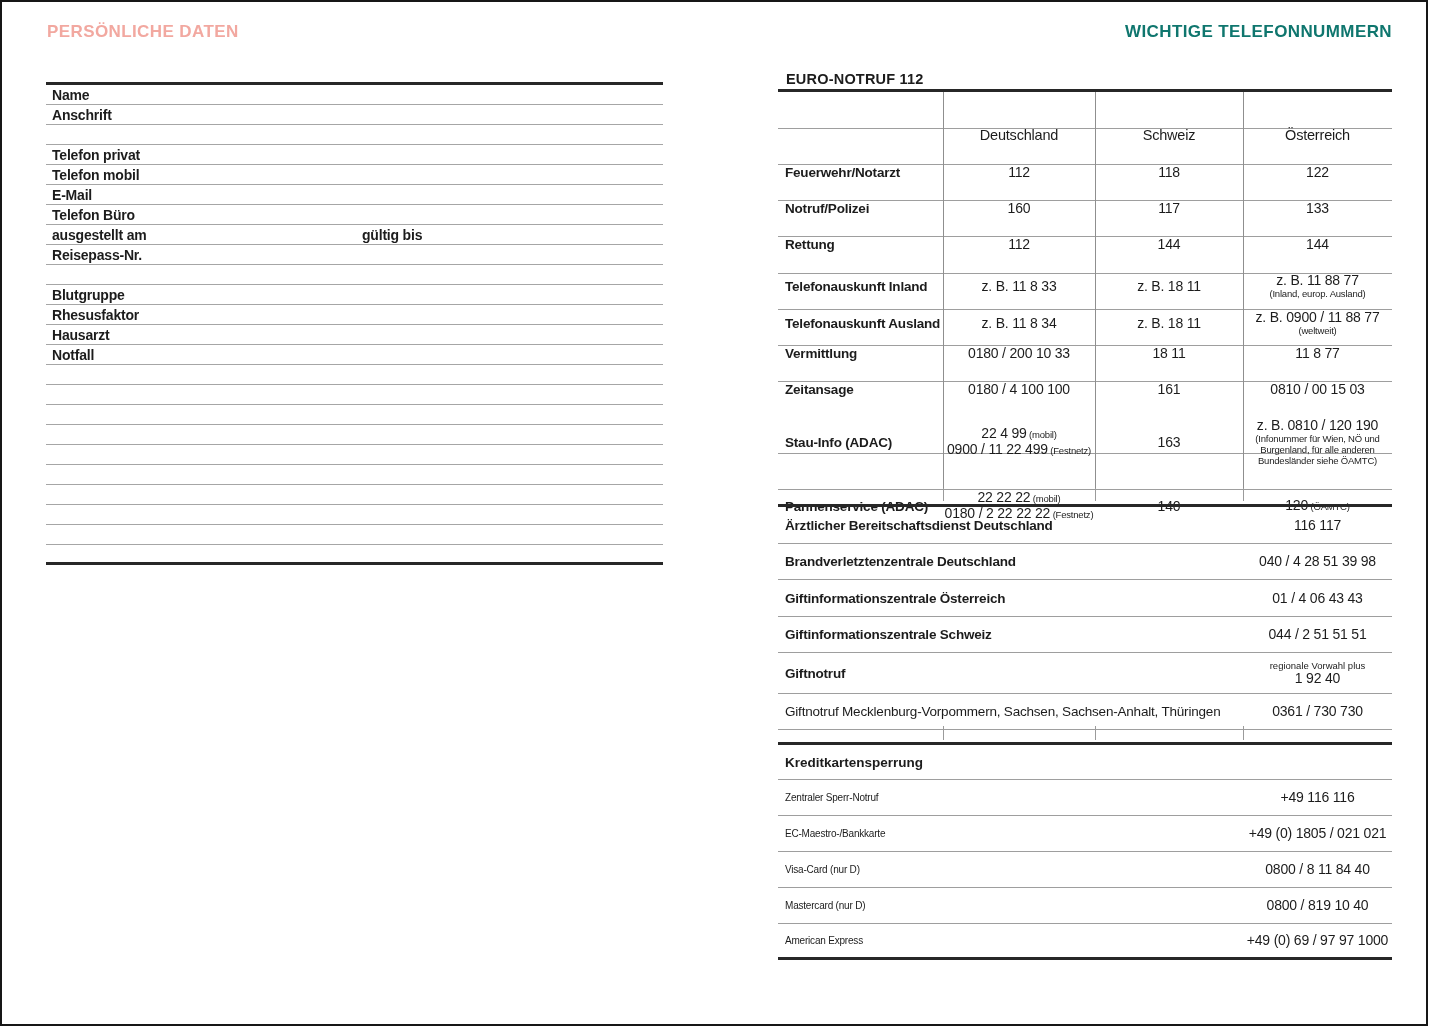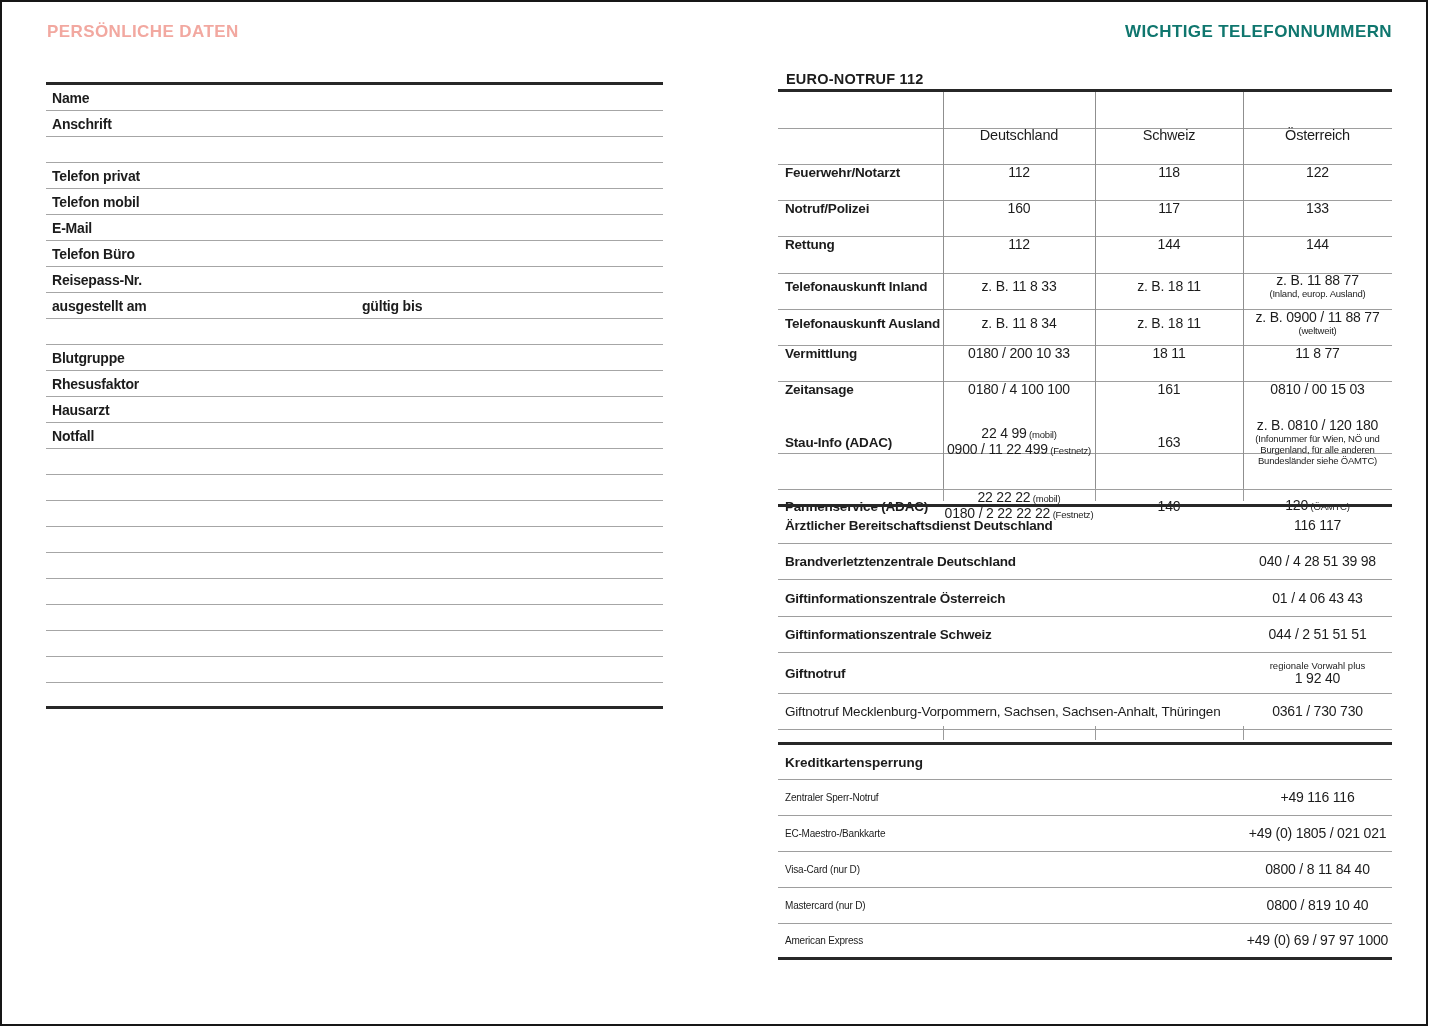--- a/index.html
+++ b/index.html
@@ -6,21 +6,21 @@
   body{position:relative;width:1440px;height:1026px;overflow:hidden;
        font-family:"Liberation Sans","DejaVu Sans",sans-serif;color:#1c1c1c;}
   .sheet{position:absolute;left:0;top:0;width:1428px;height:1026px;
          border:2px solid #161616;box-sizing:border-box;}
   .page-title{position:absolute;top:22px;font-size:17px;font-weight:bold;
               letter-spacing:.4px;margin:0;}
   
   .page-left{position:absolute;left:46px;top:0;width:617px;height:1026px;}
   #left-title{left:1px;}
   #left-form{position:absolute;top:82px;left:0;right:0;border-top:3px solid #272727;}
-  .frow{height:26px;box-sizing:border-box;border-bottom:1px solid #a6a6a6;
+  .frow{height:20px;box-sizing:border-box;border-bottom:1px solid #a6a6a6;
         display:flex;align-items:center;position:relative;}
   .frow:last-child{border-bottom:3px solid #272727;}
   .flabel{font-weight:bold;font-size:14px;padding-left:6px;letter-spacing:-.2px;}
   .flabel2{position:absolute;left:316px;font-weight:bold;font-size:14px;letter-spacing:-.2px;}
   
   .page-right{position:absolute;left:778px;top:0;width:614px;height:1026px;}
   #right-title{right:0;text-align:right;}
   .table-title{position:absolute;top:63px;left:0;font-size:14.5px;font-weight:bold;
                letter-spacing:.2px;margin:8px;}
   #etable{position:absolute;top:89px;left:0;width:614px;
@@ -75,25 +75,25 @@
       <div class="frow">
         <span class="flabel">Telefon mobil</span>
       </div>
       <div class="frow">
         <span class="flabel">E-Mail</span>
       </div>
       <div class="frow">
         <span class="flabel">Telefon Büro</span>
       </div>
       <div class="frow">
-        <span class="flabel">Reisepass-Nr.</span>
-      </div>
-      <div class="frow">
         <span class="flabel">ausgestellt am</span>
         <span class="flabel2">gültig bis</span>
+      </div>
+      <div class="frow">
+        <span class="flabel">Reisepass-Nr.</span>
       </div>
       <div class="frow"></div>
       <div class="frow">
         <span class="flabel">Blutgruppe</span>
       </div>
       <div class="frow">
         <span class="flabel">Rhesusfaktor</span>
       </div>
       <div class="frow">
         <span class="flabel">Hausarzt</span>
@@ -213,21 +213,21 @@
       <div class="trow" style="height: 72px;">
         <div class="tcell lab">Stau-Info (ADAC)</div>
         <div class="tcell val">
           <div class="line"><span class="t">22 4 99</span><span class="note"> (mobil)</span></div>
           <div class="line"><span class="t">0900 / 11 22 499</span><span class="note"> (Festnetz)</span></div>
         </div>
         <div class="tcell val">
           <div class="line"><span class="t">163</span></div>
         </div>
         <div class="tcell val">
-          <div class="line"><span class="t">z. B. 0810 / 120 180</span></div>
+          <div class="line"><span class="t">z. B. 0810 / 120 190</span></div>
           <div class="line small"><span class="t">(Infonummer für Wien, NÖ und Burgenland, für alle anderen Bundesländer siehe ÖAMTC)</span></div>
         </div>
       </div>
       <div class="trow" style="height: 36px;">
         <div class="tcell lab">Pannenservice (ADAC)</div>
         <div class="tcell val">
           <div class="line"><span class="t">22 22 22</span><span class="note"> (mobil)</span></div>
           <div class="line"><span class="t">0180 / 2 22 22 22</span><span class="note"> (Festnetz)</span></div>
         </div>
         <div class="tcell val">

